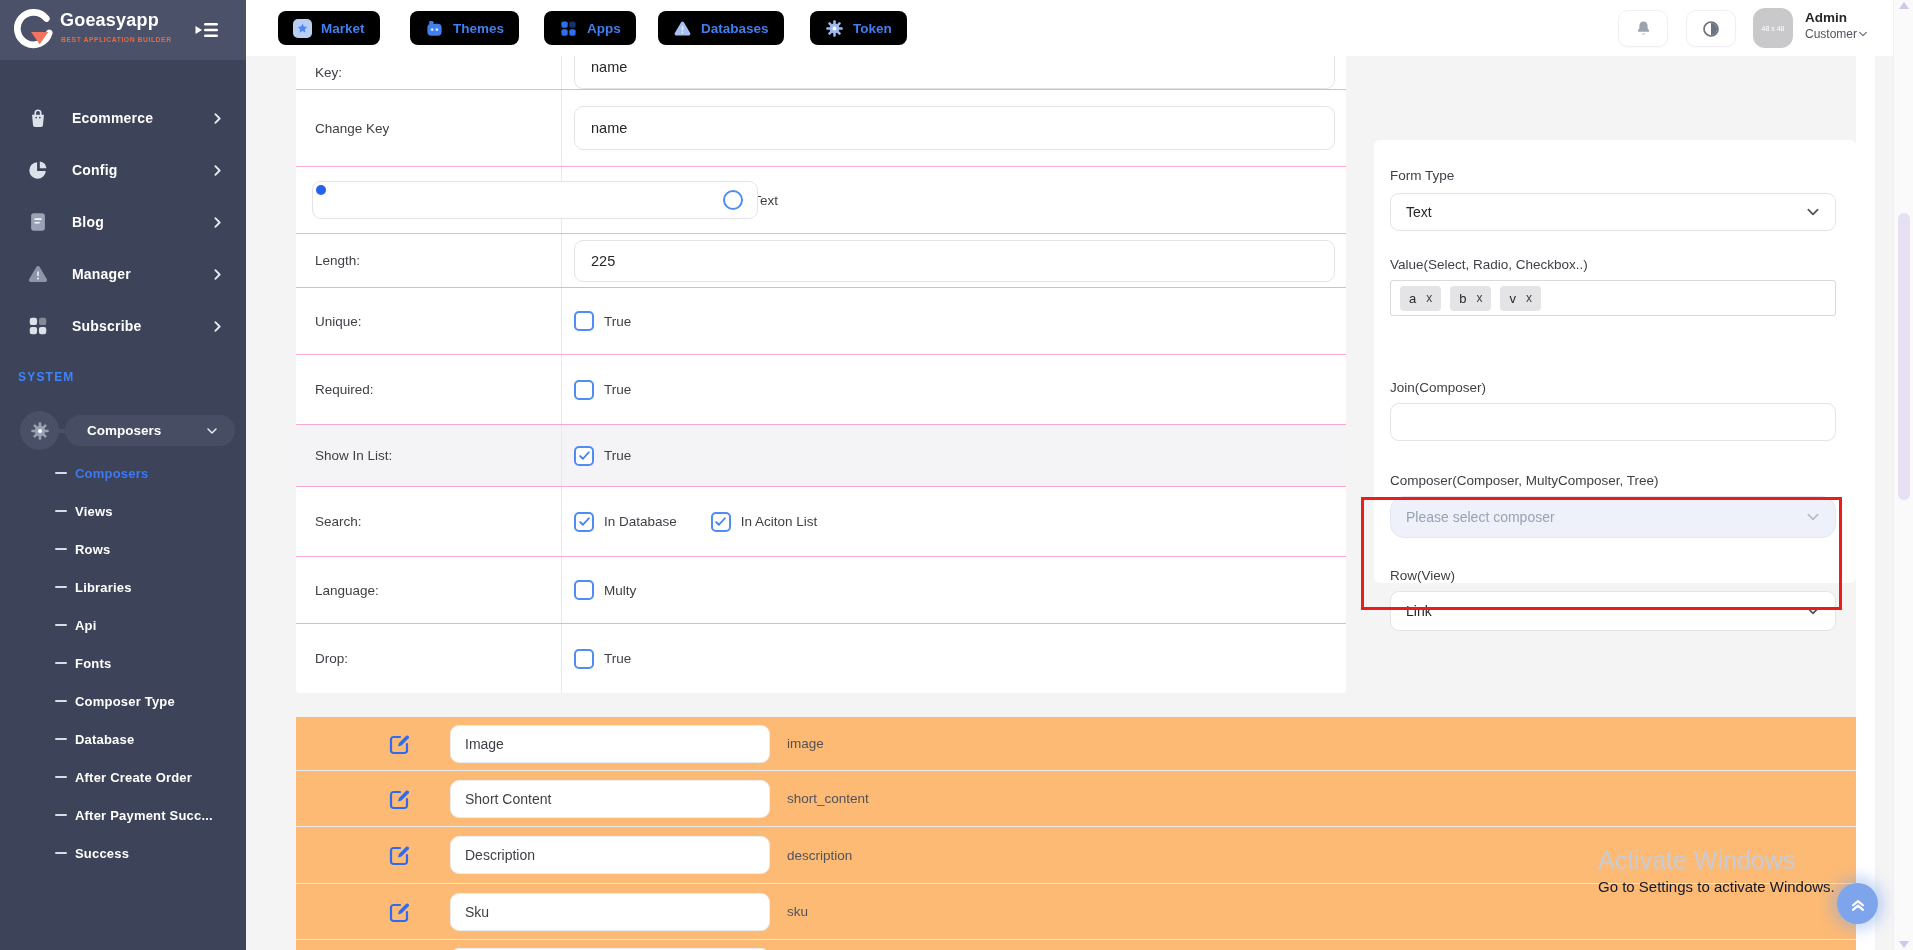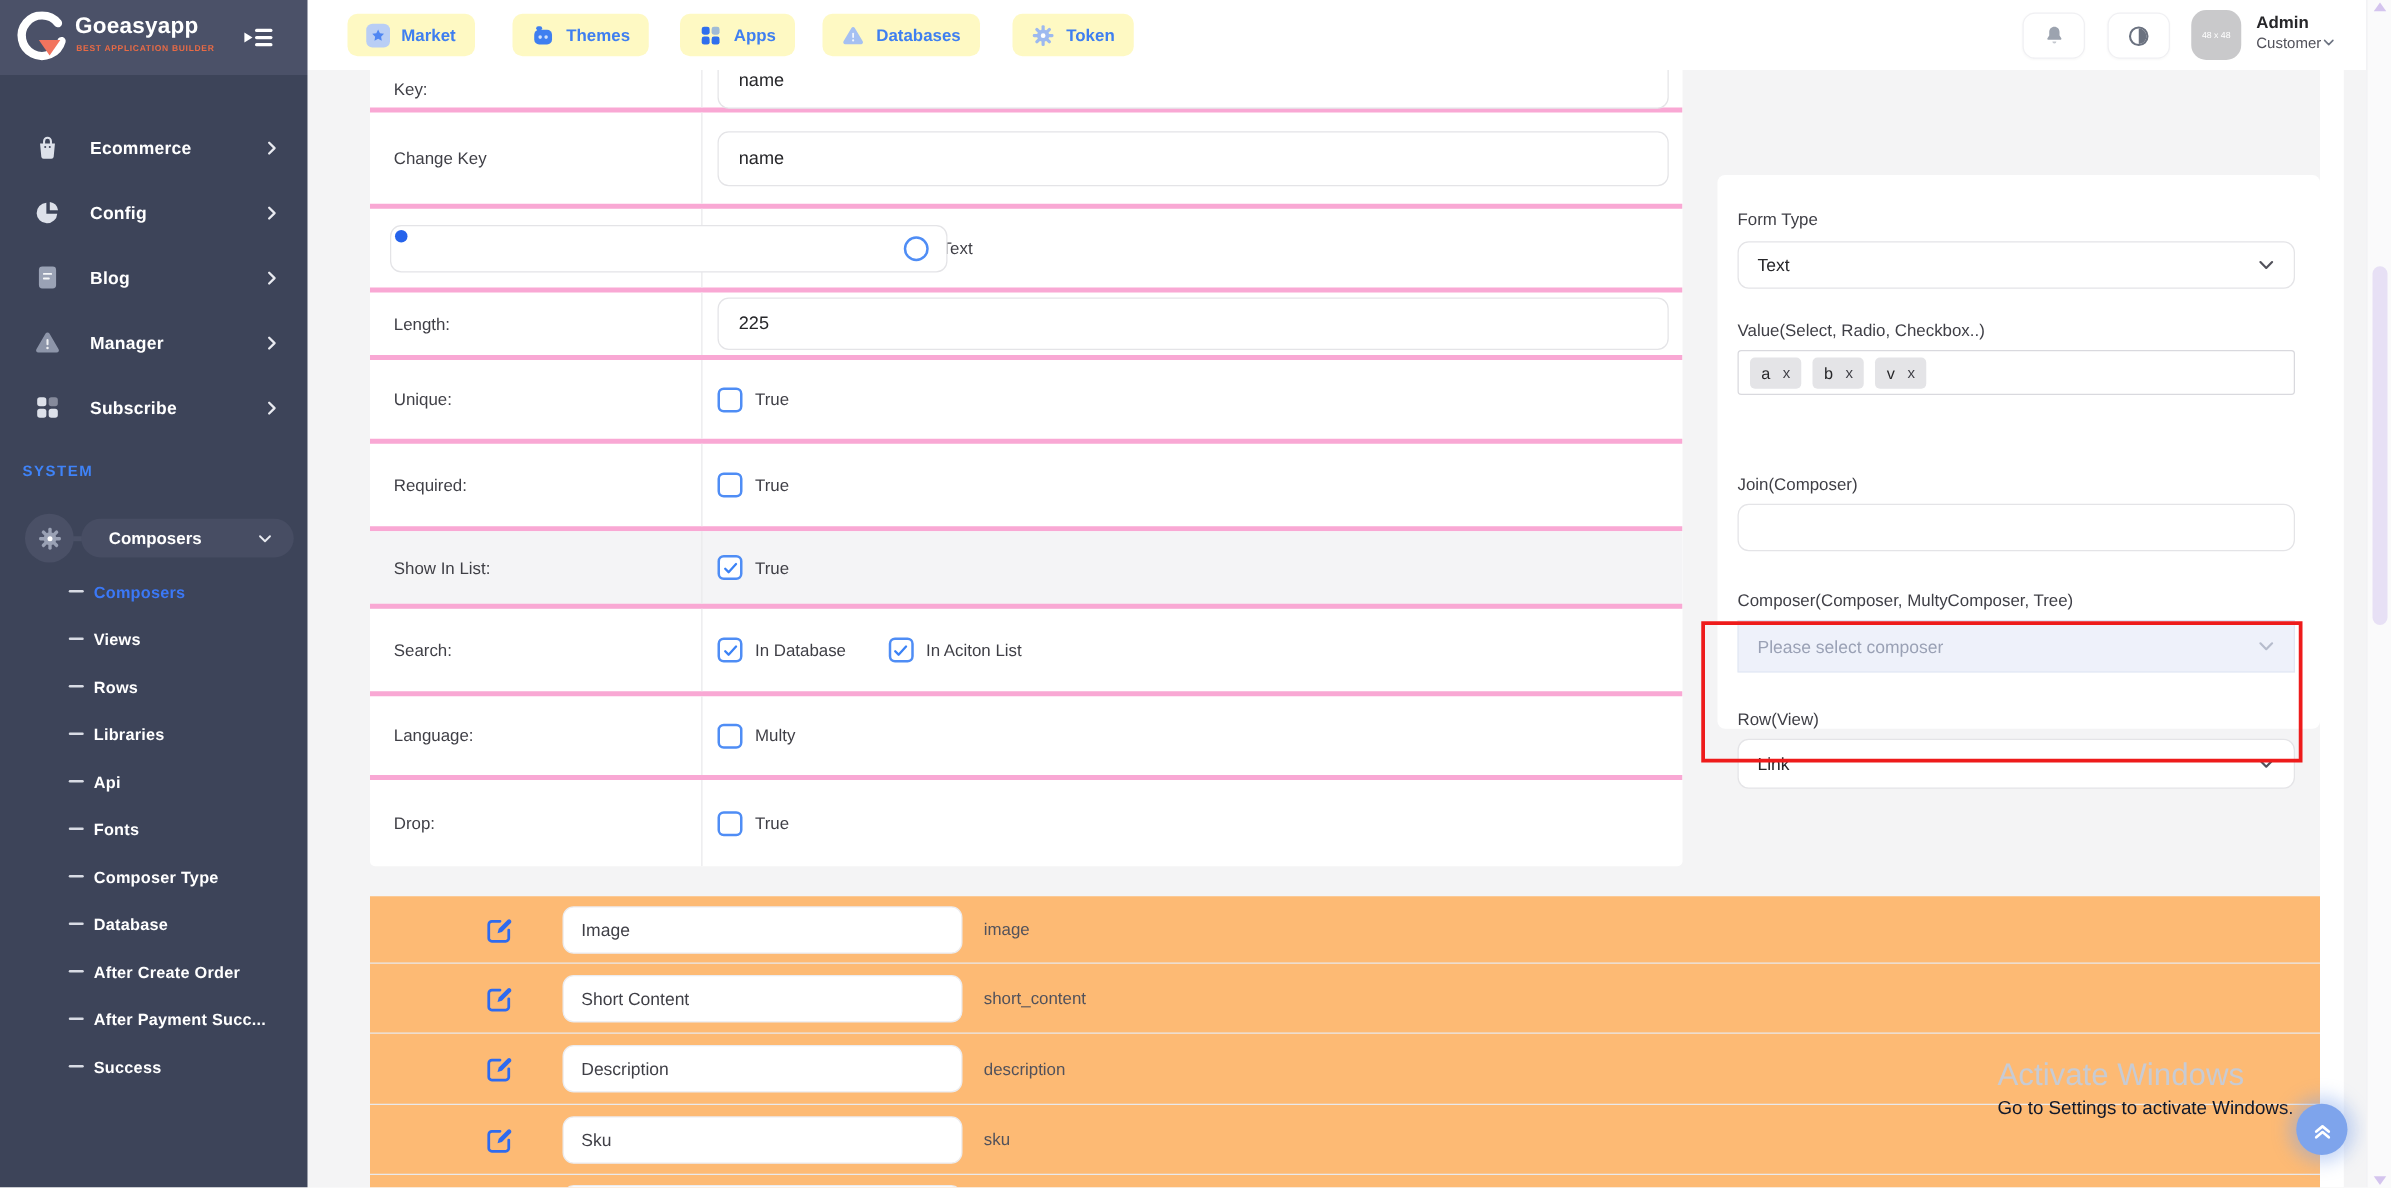--- a/index.html
+++ b/index.html
@@ -27,54 +27,54 @@
   .group-pill .chev { position:absolute; right:17px; top:10px; width:12px; height:12px; color:#e8eaf0; }
   .subnav { position:absolute; left:0; top:394px; width:246px; }
   .subitem { height:38px; display:flex; align-items:center; color:#fff; font-weight:bold; font-size:13px; cursor:pointer; }
   .subitem .dash { margin-left:55px; width:12px; height:2px; background:#d8dbe4; border-radius:1px; flex:0 0 auto; }
   .subitem .lb { margin-left:8px; letter-spacing:.2px; }
   .subitem.active .lb { color:#3b78f6; }
   .subitem.active .dash { background:#d8dbe4; }
 
   
   .header { position:absolute; left:246px; top:0; width:1647px; height:56px; background:#fff; z-index:3; }
-  .nav-btn { position:absolute; top:11px; height:34px; border-radius:8px; background:#fef9c3; display:flex; align-items:center; padding:0 15px; gap:9px; color:#3f7ff0; font-weight:bold; font-size:13.5px; cursor:pointer; }
+  .nav-btn { position:absolute; top:11px; height:34px; border-radius:8px; background:#000000; display:flex; align-items:center; padding:0 15px; gap:9px; color:#3f7ff0; font-weight:bold; font-size:13.5px; cursor:pointer; }
   .nav-ic { width:19px; height:19px; flex:0 0 auto; }
   .icon-btn { position:absolute; top:10px; width:50px; height:37px; background:#fff; border:1px solid #f0f0f3; border-radius:10px; box-shadow:0 1px 2px rgba(0,0,0,.03); display:flex; align-items:center; justify-content:center; color:#9ca3af; cursor:pointer; }
   .avatar { position:absolute; top:8px; width:40px; height:40px; border-radius:12px; background:#c9c9cb; color:#fff; font-size:7px; display:flex; align-items:center; justify-content:center; cursor:pointer; }
   .user-name { position:absolute; top:10px; font-size:13.5px; font-weight:bold; color:#27272a; }
   .user-role { position:absolute; top:27px; font-size:12px; color:#52525b; display:flex; align-items:center; gap:1px; cursor:pointer; }
 
   
   .content { position:absolute; left:246px; top:56px; width:1647px; height:894px; background:#f4f4f5; overflow:hidden; }
   .white-strip { position:absolute; right:18px; top:0; width:19px; height:894px; background:#fff; }
 
   .form-card { position:absolute; left:50px; top:0; width:1050px; height:637px; background:#fff; overflow:hidden; border-radius:0 0 4px 4px; }
-  .frow { display:flex; border-bottom:4px solid #f9a8d4; position:relative; }
+  .frow { display:flex; border-bottom:1px solid #f9a8d4; position:relative; }
   .flabel { width:266px; border-right:1px solid #e9e9eb; display:flex; align-items:center; padding-left:19px; font-size:13.5px; color:#3f3f46; flex:0 0 auto; }
   .fctrl { flex:1; display:flex; align-items:center; padding-left:12px; }
   .row-gray { background:#f4f4f6; }
   .txt { width:761px; height:44px; border:1px solid #e4e4e7; border-radius:9px; padding:0 16px; font-size:14.5px; color:#27272a; background:#fff; outline:none; font-family:"Liberation Sans",sans-serif; }
   .txt-cut { margin-top:-12px; }
 
   .cb { width:20px; height:20px; border:2px solid #4f8df5; border-radius:5px; background:#fff; display:flex; align-items:center; justify-content:center; color:transparent; cursor:pointer; flex:0 0 auto; }
   .cb.checked { color:#3b82f6; }
   .cb svg { width:13px; height:13px; }
   .opt-label { margin-left:10px; font-size:13.5px; color:#3f3f46; }
   .rad { width:20px; height:20px; border:2px solid #4f8df5; border-radius:50%; background:#fff; position:relative; cursor:pointer; flex:0 0 auto; }
   .rad.sel::after { content:""; position:absolute; left:3px; top:3px; width:10px; height:10px; border-radius:50%; background:#2563eb; }
   .radio-group { display:flex; align-items:center; }
   .gap24 { width:24px; } .gap34 { width:34px; }
 
   
   .right-card { position:absolute; left:1128px; top:84px; width:482px; height:443px; background:#fff; border-radius:6px; }
   .p-label { position:absolute; left:16px; font-size:13.5px; color:#3f3f46; }
   .sel { position:absolute; left:16px; width:446px; height:38px; border:1px solid #e4e4e7; border-radius:9px; background:#fff; display:flex; align-items:center; justify-content:space-between; padding:0 15px; font-size:14px; color:#27272a; cursor:pointer; }
   .sel .chev { width:14px; height:14px; color:#52525b; }
-  .sel.muted { background:#eef1fa; border-color:#e2e7f4; color:#9aa1b5; border-radius:0; }
+  .sel.muted { background:#eef1fa; border-color:#e2e7f4; color:#9aa1b5; border-radius:14px; }
   .sel.muted .chev { color:#b6bccc; }
   .tagsbox { position:absolute; left:16px; width:446px; height:36px; border:1px solid #d9d9de; border-radius:3px; background:#fff; display:flex; align-items:center; gap:9px; padding:0 9px; }
   .chip { background:#e4e4e7; border-radius:4px; height:25px; padding:0 9px; display:flex; align-items:center; gap:10px; font-size:13px; color:#27272a; }
   .chip .x { font-size:12px; color:#3f3f46; cursor:pointer; }
   .p-input { position:absolute; left:16px; width:446px; height:38px; border:1px solid #e4e4e7; border-radius:9px; background:#fff; outline:none; padding:0 14px; font-family:"Liberation Sans",sans-serif; }
   .red-box { position:absolute; left:1115px; top:441px; width:481px; height:113px; border:3px solid #ee1b1b; z-index:6; pointer-events:none; }
 
   
   .list-card { position:absolute; left:50px; top:661px; width:1560px; height:247px; background:#fdba74; overflow:hidden; }
   .lrow { height:56px; border-bottom:1px solid #e9e9eb; display:flex; align-items:center; position:relative; }

